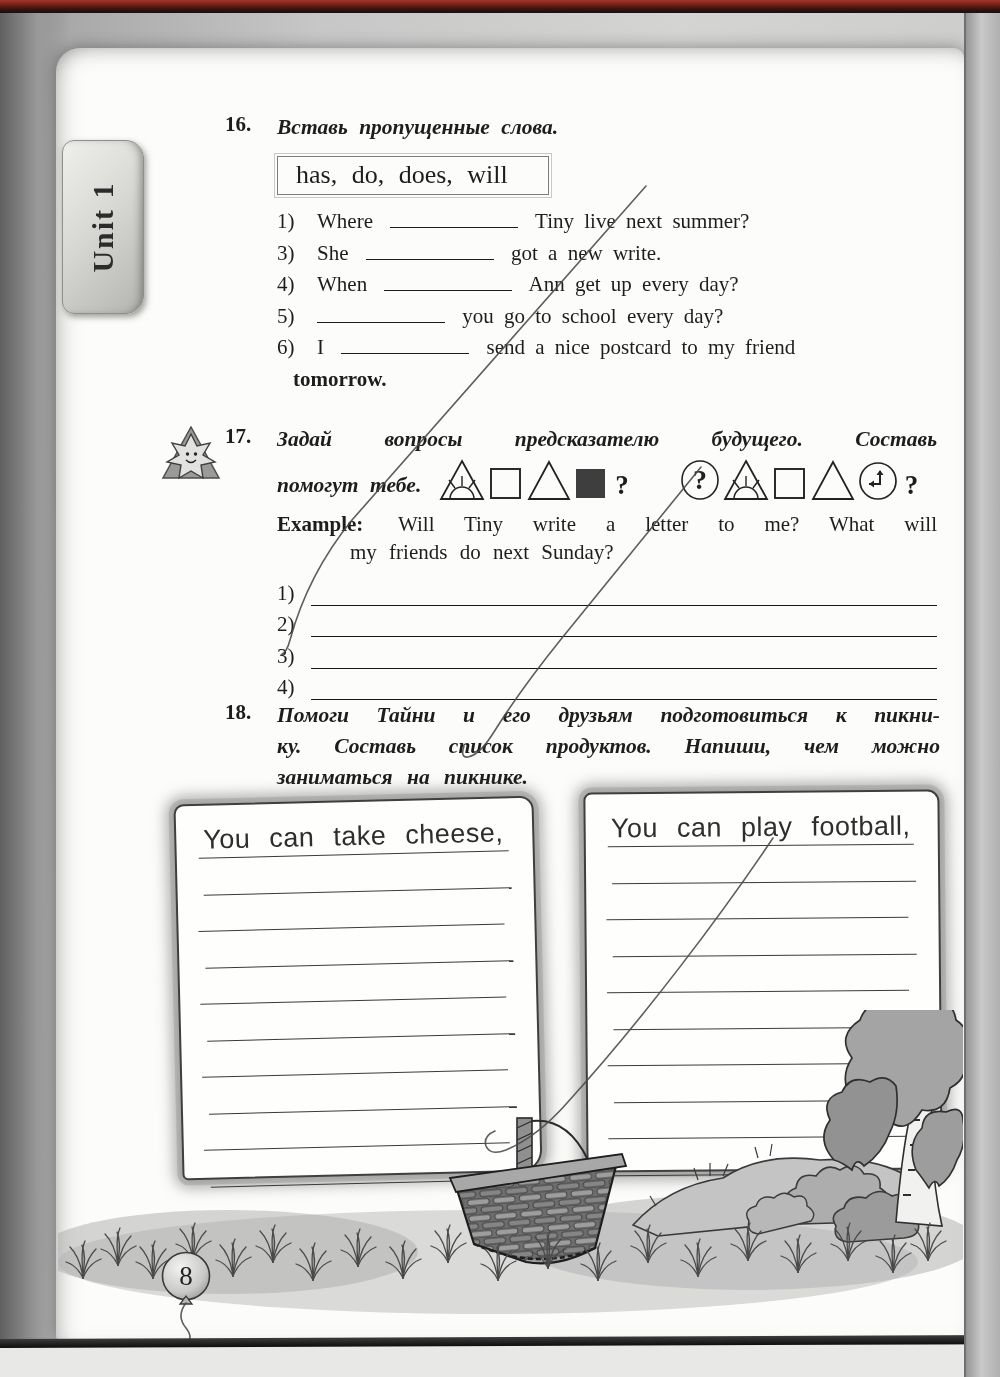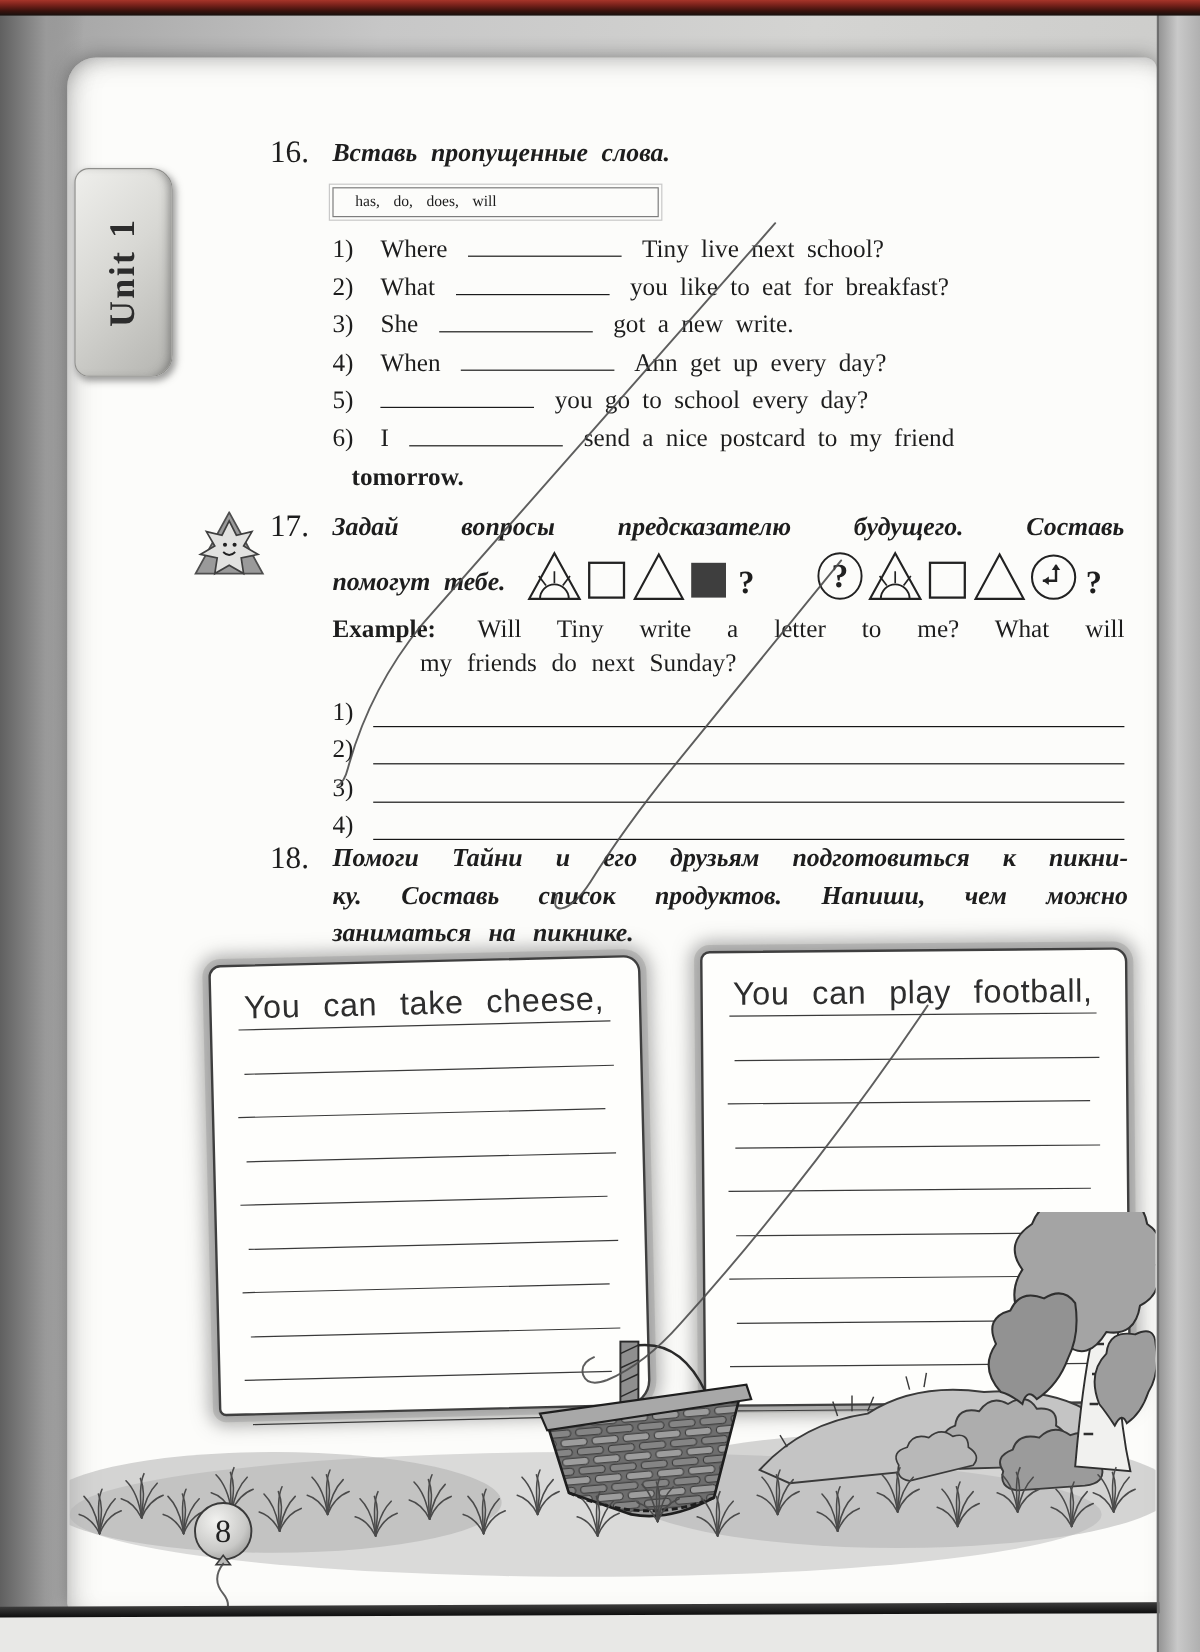--- a/index.html
+++ b/index.html
@@ -29,30 +29,30 @@
   .unit-tab{position:absolute;left:62px;top:140px;width:80px;height:172px;z-index:3;
     background:linear-gradient(135deg,#efefec 0%,#d8d8d4 45%,#b4b4b0 100%);
     border:1px solid #8f8f8c;border-radius:12px 18px 18px 12px;
     box-shadow:2px 3px 6px rgba(60,60,60,.5), inset -6px 0 8px -4px rgba(70,70,70,.55);}
   .unit-tab span{position:absolute;left:50%;top:50%;transform:translate(-50%,-50%) rotate(-90deg);
     font-weight:bold;font-size:30px;letter-spacing:2px;color:#2c2c2c;white-space:nowrap;}
 
   
   .ex{position:absolute;z-index:2;width:712px;left:225px;}
   .ex-head{display:flex;}
-  .ex-num{font-weight:normal;font-size:26px;width:52px;flex:0 0 52px;}
+  .ex-num{font-weight:bold;font-size:21px;width:52px;flex:0 0 52px;}
   .ins{font-weight:bold;font-size:21.5px;line-height:31px;word-spacing:6px;font-style:italic;}
   .jline{text-align:justify;text-align-last:justify;}
   .q-list{margin-left:52px;font-size:21px;line-height:31.6px;word-spacing:5px;}
   .q-num{display:inline-block;width:40px;}
   .blank{display:inline-block;width:128px;height:3px;border-bottom:1.6px solid #1b1b1b;margin:0 7px;}
   .q-cont{margin-left:16px;font-weight:bold;}
   .word-box{margin:13px 0 11px 52px;width:252px;padding:3px 0 4px 18px;
     border:1px solid #7d7d7d;outline:1px solid #c9c9c9;outline-offset:2px;
-    font-size:13px;word-spacing:8px;}
+    font-size:26px;word-spacing:8px;}
 
   
   .ex17{top:424px;}
   .star-badge{position:absolute;left:-64px;top:2px;}
   .t2row{display:flex;align-items:flex-end;gap:10px;}
   .models{display:flex;align-items:flex-end;gap:2px;margin-left:8px;}
   .model-q{font-size:27px;font-weight:bold;margin:0 14px 0 4px;}
   .example{margin:9px 0 4px 52px;font-size:21px;line-height:28px;word-spacing:5px;}
   .exrow1{display:flex;}
   .exlabel{font-weight:bold;flex:0 0 121px;}
@@ -102,22 +102,21 @@
     <span>Unit 1</span>
   </div>
 
   <div class="ex" style="top:112px;">
     <div class="ex-head">
       <span class="ex-num">16.</span>
       <span class="ins">Вставь пропущенные слова.</span>
     </div>
     <div class="word-box">has,  do,  does,  will</div>
     <div class="q-list">
-      <div><span class="q-num">1)</span><span>Where</span> <span class="blank"></span> <span>Tiny live next school?</span></div>
-      <div><span class="q-num">2)</span><span>What</span> <span class="blank"></span> <span>you like to eat for breakfast?</span></div>
+      <div><span class="q-num">1)</span><span>Where</span> <span class="blank"></span> <span>Tiny live next summer?</span></div>
       <div><span class="q-num">3)</span><span>She</span> <span class="blank"></span> <span>got a new write.</span></div>
       <div><span class="q-num">4)</span><span>When</span> <span class="blank"></span> <span>Ann get up every day?</span></div>
       <div><span class="q-num">5)</span><span class="blank" style="margin-left:0;"></span> <span>you go to school every day?</span></div>
       <div><span class="q-num">6)</span><span>I</span> <span class="blank"></span> <span>send a nice postcard to my friend</span></div>
       <div class="q-cont">tomorrow.</div>
     </div>
   </div>
 
   <div class="ex ex17">
     <svg class="star-badge" width="60" height="56" viewBox="0 0 60 56">

